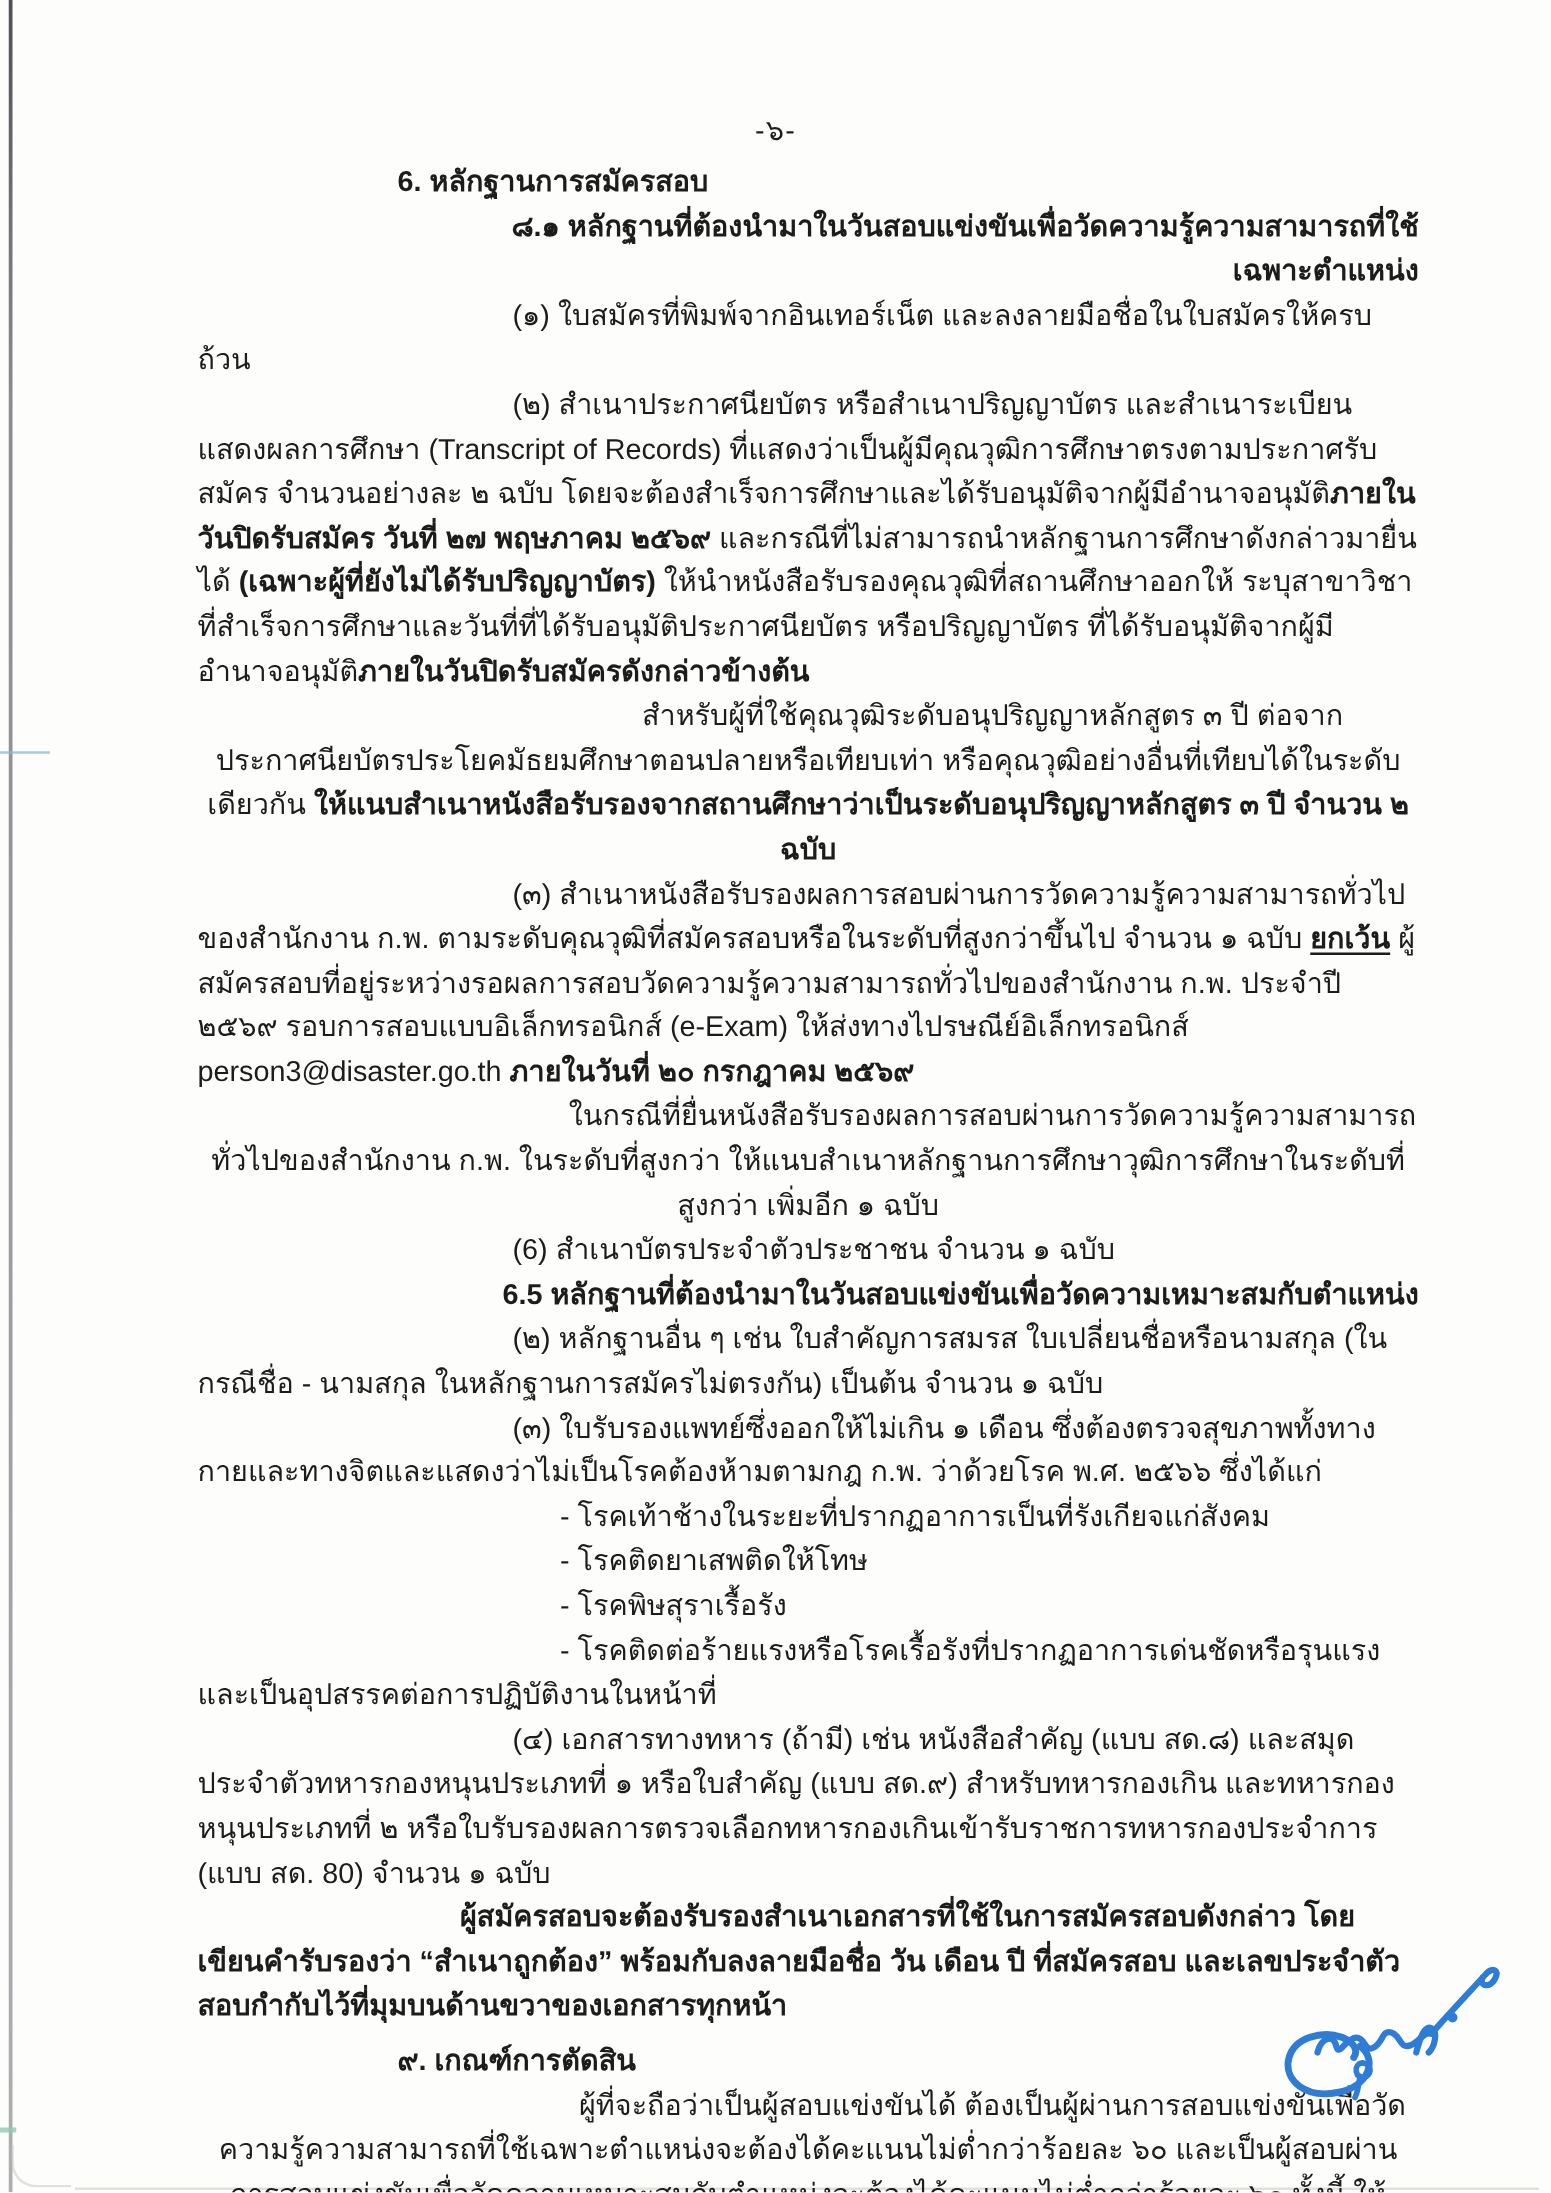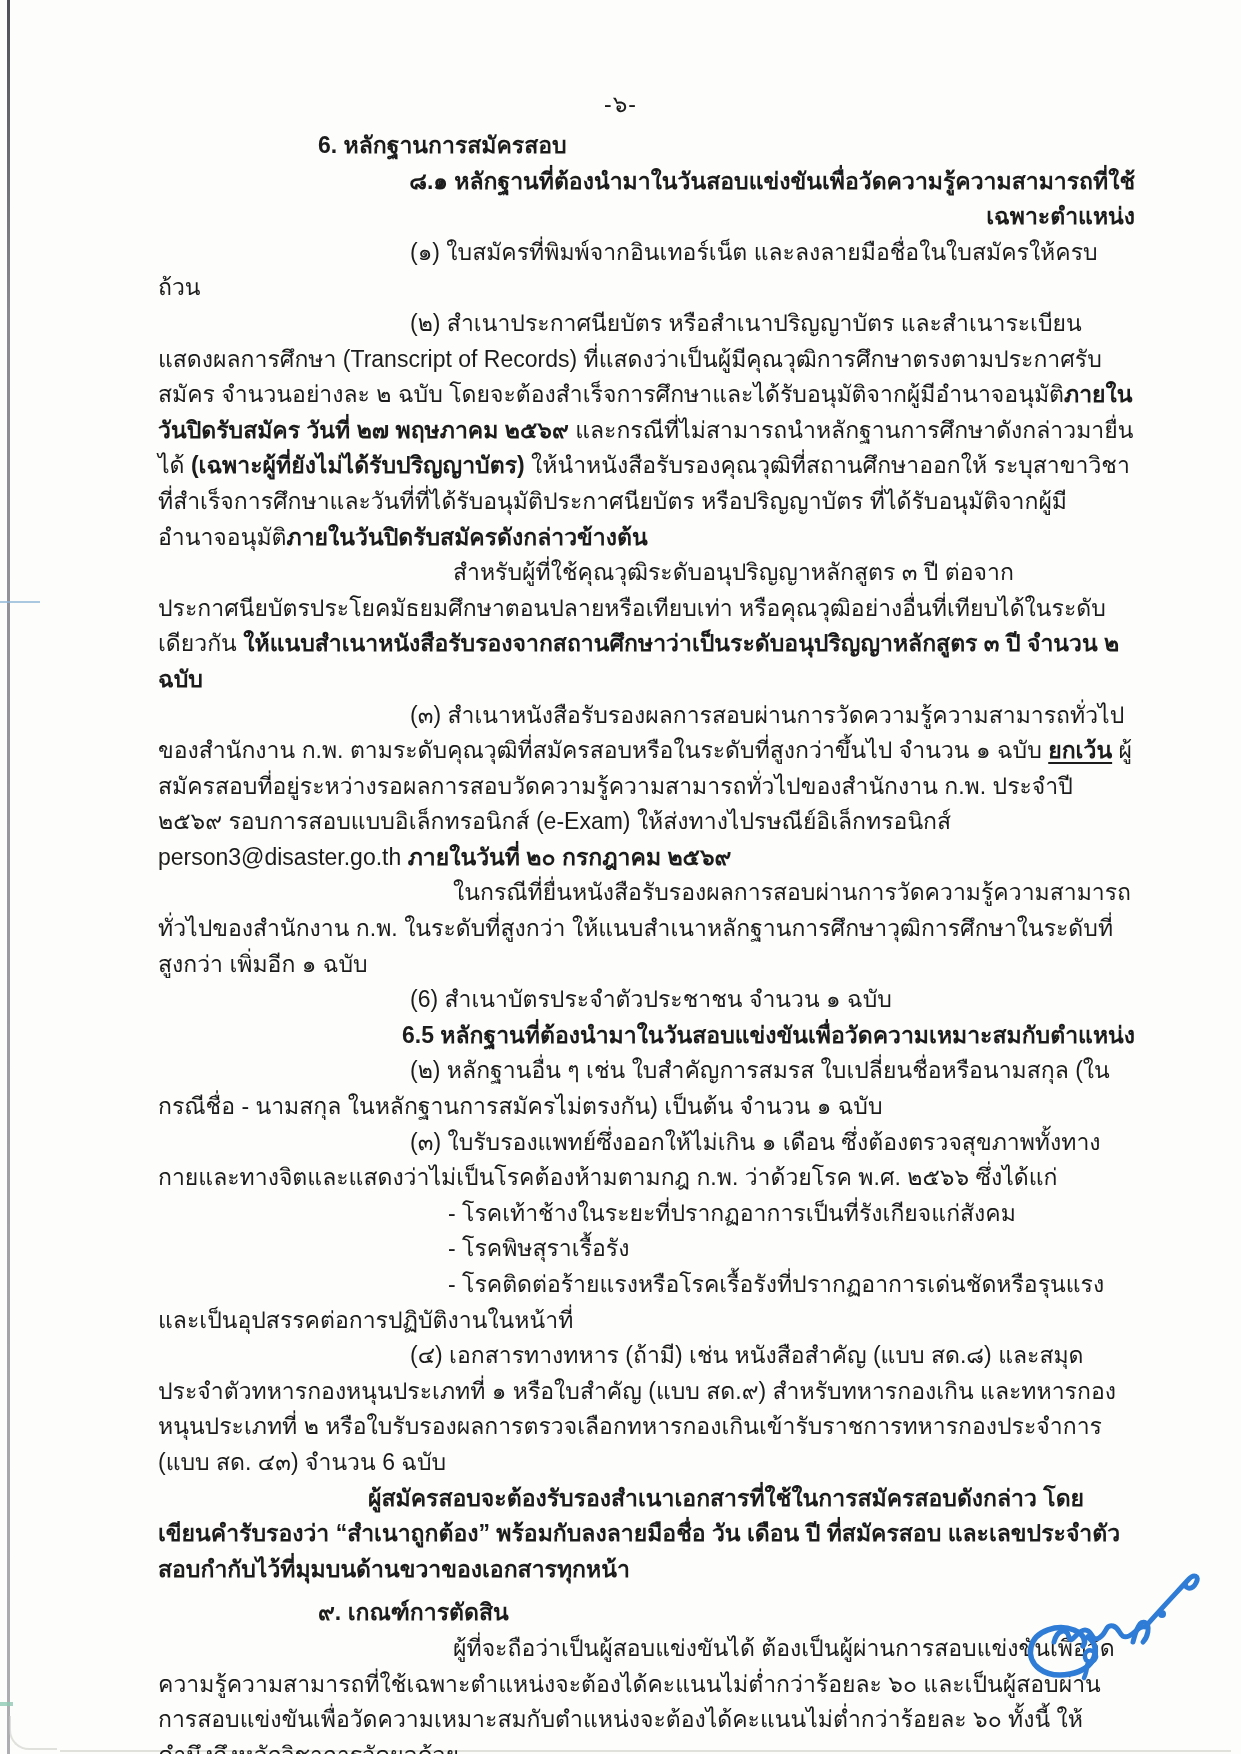--- a/index.html
+++ b/index.html
@@ -22,21 +22,21 @@
 
   .pageno{position:absolute;top:86px;left:0;width:100%;text-align:center;
     font-size:23px;letter-spacing:1px;}
 
   .content{position:absolute;left:158px;top:128px;width:977px;}
   .line{margin:0;font-size:23px;line-height:35.6px;text-align:left;
     overflow-wrap:anywhere;}
   .h    {font-weight:700;text-indent:160px;}
   .sub  {font-weight:700;text-indent:218px;text-align:right;}
   .item {text-indent:252px;}
-  .para {text-indent:295px;}
+  .para {text-indent:295px;text-align:center;}
   .dash {text-indent:290px;}
   .cert {font-weight:700;text-indent:210px;}
   .gap  {margin-top:8px;}
   .b{font-weight:700;}
   .u{text-decoration:underline;text-underline-offset:4px;margin-top:28px;}
 
   .signature{position:absolute;left:950px;top:1545px;width:260px;height:175px;}
   .signature path{fill:none;stroke-linecap:round;stroke-linejoin:round;}
 </style>
 </head>
@@ -58,23 +58,24 @@
       <p class="line item"><span>(๑) ใบสมัครที่พิมพ์จากอินเทอร์เน็ต และลงลายมือชื่อในใบสมัครให้ครบถ้วน</span></p>
       <p class="line item"><span>(๒) สำเนาประกาศนียบัตร หรือสำเนาปริญญาบัตร และสำเนาระเบียนแสดงผลการศึกษา (Transcript of Records) ที่แสดงว่าเป็นผู้มีคุณวุฒิการศึกษาตรงตามประกาศรับสมัคร จำนวนอย่างละ ๒ ฉบับ โดยจะต้องสำเร็จการศึกษาและได้รับอนุมัติจากผู้มีอำนาจอนุมัติ</span><span class="b">ภายในวันปิดรับสมัคร วันที่ ๒๗ พฤษภาคม ๒๕๖๙</span><span> และกรณีที่ไม่สามารถนำหลักฐานการศึกษาดังกล่าวมายื่นได้ </span><span class="b">(เฉพาะผู้ที่ยังไม่ได้รับปริญญาบัตร)</span><span> ให้นำหนังสือรับรองคุณวุฒิที่สถานศึกษาออกให้ ระบุสาขาวิชาที่สำเร็จการศึกษาและวันที่ที่ได้รับอนุมัติประกาศนียบัตร หรือปริญญาบัตร ที่ได้รับอนุมัติจากผู้มีอำนาจอนุมัติ</span><span class="b">ภายในวันปิดรับสมัครดังกล่าวข้างต้น</span></p>
       <p class="line para"><span>สำหรับผู้ที่ใช้คุณวุฒิระดับอนุปริญญาหลักสูตร ๓ ปี ต่อจากประกาศนียบัตรประโยคมัธยมศึกษาตอนปลายหรือเทียบเท่า หรือคุณวุฒิอย่างอื่นที่เทียบได้ในระดับเดียวกัน </span><span class="b">ให้แนบสำเนาหนังสือรับรองจากสถานศึกษาว่าเป็นระดับอนุปริญญาหลักสูตร ๓ ปี จำนวน ๒ ฉบับ</span></p>
       <p class="line item"><span>(๓) สำเนาหนังสือรับรองผลการสอบผ่านการวัดความรู้ความสามารถทั่วไปของสำนักงาน ก.พ. ตามระดับคุณวุฒิที่สมัครสอบหรือในระดับที่สูงกว่าขึ้นไป จำนวน ๑ ฉบับ </span><span class="b u">ยกเว้น</span><span> ผู้สมัครสอบที่อยู่ระหว่างรอผลการสอบวัดความรู้ความสามารถทั่วไปของสำนักงาน ก.พ. ประจำปี ๒๕๖๙ รอบการสอบแบบอิเล็กทรอนิกส์ (e-Exam) ให้ส่งทางไปรษณีย์อิเล็กทรอนิกส์ person3@disaster.go.th </span><span class="b">ภายในวันที่ ๒๐ กรกฎาคม ๒๕๖๙</span></p>
       <p class="line para"><span>ในกรณีที่ยื่นหนังสือรับรองผลการสอบผ่านการวัดความรู้ความสามารถทั่วไปของสำนักงาน ก.พ. ในระดับที่สูงกว่า ให้แนบสำเนาหลักฐานการศึกษาวุฒิการศึกษาในระดับที่สูงกว่า เพิ่มอีก ๑ ฉบับ</span></p>
       <p class="line item"><span>(6) สำเนาบัตรประจำตัวประชาชน จำนวน ๑ ฉบับ</span></p>
       <p class="line sub"><span class="b">6.5 หลักฐานที่ต้องนำมาในวันสอบแข่งขันเพื่อวัดความเหมาะสมกับตำแหน่ง</span></p>
       <p class="line item"><span>(๒) หลักฐานอื่น ๆ เช่น ใบสำคัญการสมรส ใบเปลี่ยนชื่อหรือนามสกุล (ในกรณีชื่อ - นามสกุล ในหลักฐานการสมัครไม่ตรงกัน) เป็นต้น จำนวน ๑ ฉบับ</span></p>
       <p class="line item"><span>(๓) ใบรับรองแพทย์ซึ่งออกให้ไม่เกิน ๑ เดือน ซึ่งต้องตรวจสุขภาพทั้งทางกายและทางจิตและแสดงว่าไม่เป็นโรคต้องห้ามตามกฎ ก.พ. ว่าด้วยโรค พ.ศ. ๒๕๖๖ ซึ่งได้แก่</span></p>
       <p class="line dash"><span>- โรคเท้าช้างในระยะที่ปรากฏอาการเป็นที่รังเกียจแก่สังคม</span></p>
+      <p class="line dash"><span>- โรคติดยาเสพติดให้โทษ</span></p>
       <p class="line dash"><span>- โรคพิษสุราเรื้อรัง</span></p>
       <p class="line dash"><span>- โรคติดต่อร้ายแรงหรือโรคเรื้อรังที่ปรากฏอาการเด่นชัดหรือรุนแรงและเป็นอุปสรรคต่อการปฏิบัติงานในหน้าที่</span></p>
-      <p class="line item"><span>(๔) เอกสารทางทหาร (ถ้ามี) เช่น หนังสือสำคัญ (แบบ สด.๘) และสมุดประจำตัวทหารกองหนุนประเภทที่ ๑ หรือใบสำคัญ (แบบ สด.๙) สำหรับทหารกองเกิน และทหารกองหนุนประเภทที่ ๒ หรือใบรับรองผลการตรวจเลือกทหารกองเกินเข้ารับราชการทหารกองประจำการ (แบบ สด. ๔๓) จำนวน 6 ฉบับ</span></p>
+      <p class="line item"><span>(๔) เอกสารทางทหาร (ถ้ามี) เช่น หนังสือสำคัญ (แบบ สด.๘) และสมุดประจำตัวทหารกองหนุนประเภทที่ ๑ หรือใบสำคัญ (แบบ สด.๙) สำหรับทหารกองเกิน และทหารกองหนุนประเภทที่ ๒ หรือใบรับรองผลการตรวจเลือกทหารกองเกินเข้ารับราชการทหารกองประจำการ (แบบ สด. 80) จำนวน ๑ ฉบับ</span></p>
       <p class="line cert"><span class="b">ผู้สมัครสอบจะต้องรับรองสำเนาเอกสารที่ใช้ในการสมัครสอบดังกล่าว โดยเขียนคำรับรองว่า “สำเนาถูกต้อง” พร้อมกับลงลายมือชื่อ วัน เดือน ปี ที่สมัครสอบ และเลขประจำตัวสอบกำกับไว้ที่มุมบนด้านขวาของเอกสารทุกหน้า</span></p>
       <p class="line h gap"><span class="b">๙. เกณฑ์การตัดสิน</span></p>
       <p class="line para"><span>ผู้ที่จะถือว่าเป็นผู้สอบแข่งขันได้ ต้องเป็นผู้ผ่านการสอบแข่งขันเพื่อวัดความรู้ความสามารถที่ใช้เฉพาะตำแหน่งจะต้องได้คะแนนไม่ต่ำกว่าร้อยละ ๖๐ และเป็นผู้สอบผ่านการสอบแข่งขันเพื่อวัดความเหมาะสมกับตำแหน่งจะต้องได้คะแนนไม่ต่ำกว่าร้อยละ ๖๐ ทั้งนี้ ให้คำนึงถึงหลักวิชาการวัดผลด้วย</span></p>
     </div>
 
   <div class="content" style="top:auto;bottom:0;height:0;" aria-hidden="true"></div>
 
   <svg class="signature" viewBox="0 0 260 175">
 
     <path stroke-width="5.5" d="M138 92 C152 102 146 124 120 129 C94 134 77 119 81 102 C85 85 108 79 124 85 C133 89 137 95 133 101" style="stroke: rgb(46, 124, 214);"></path>

